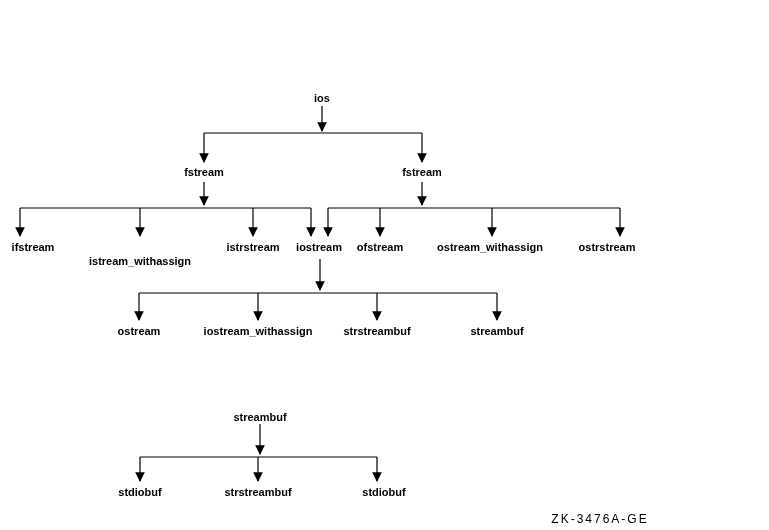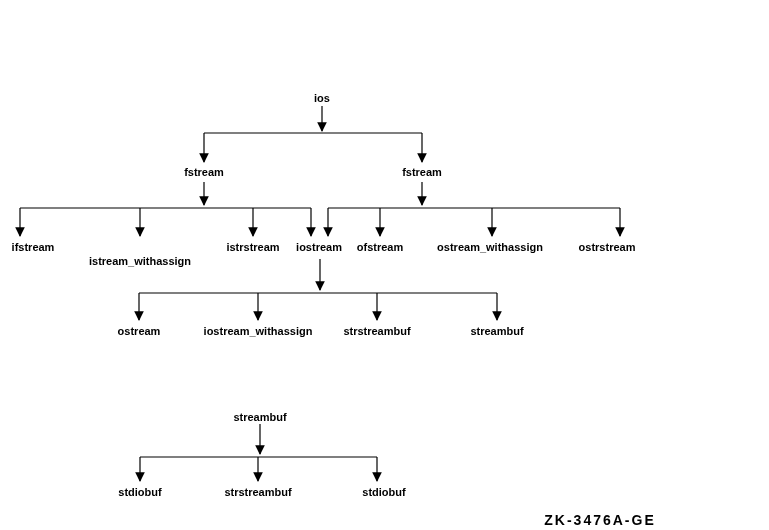--- a/index.html
+++ b/index.html
@@ -29,22 +29,22 @@
     transform: translateX(-50%);
     font-size: 11px;
     font-weight: bold;
     color: #000000;
     white-space: nowrap;
     line-height: 12px;
   }
   .caption {
     position: absolute;
     transform: translateX(-50%);
-    font-size: 14px;
-    font-weight: bold;
+    font-size: 12px;
+    font-weight: normal;
     letter-spacing: 2px;
     color: #000000;
     white-space: nowrap;
   }
 </style>
 </head>
 <body>
 
 <div class="canvas">
 

